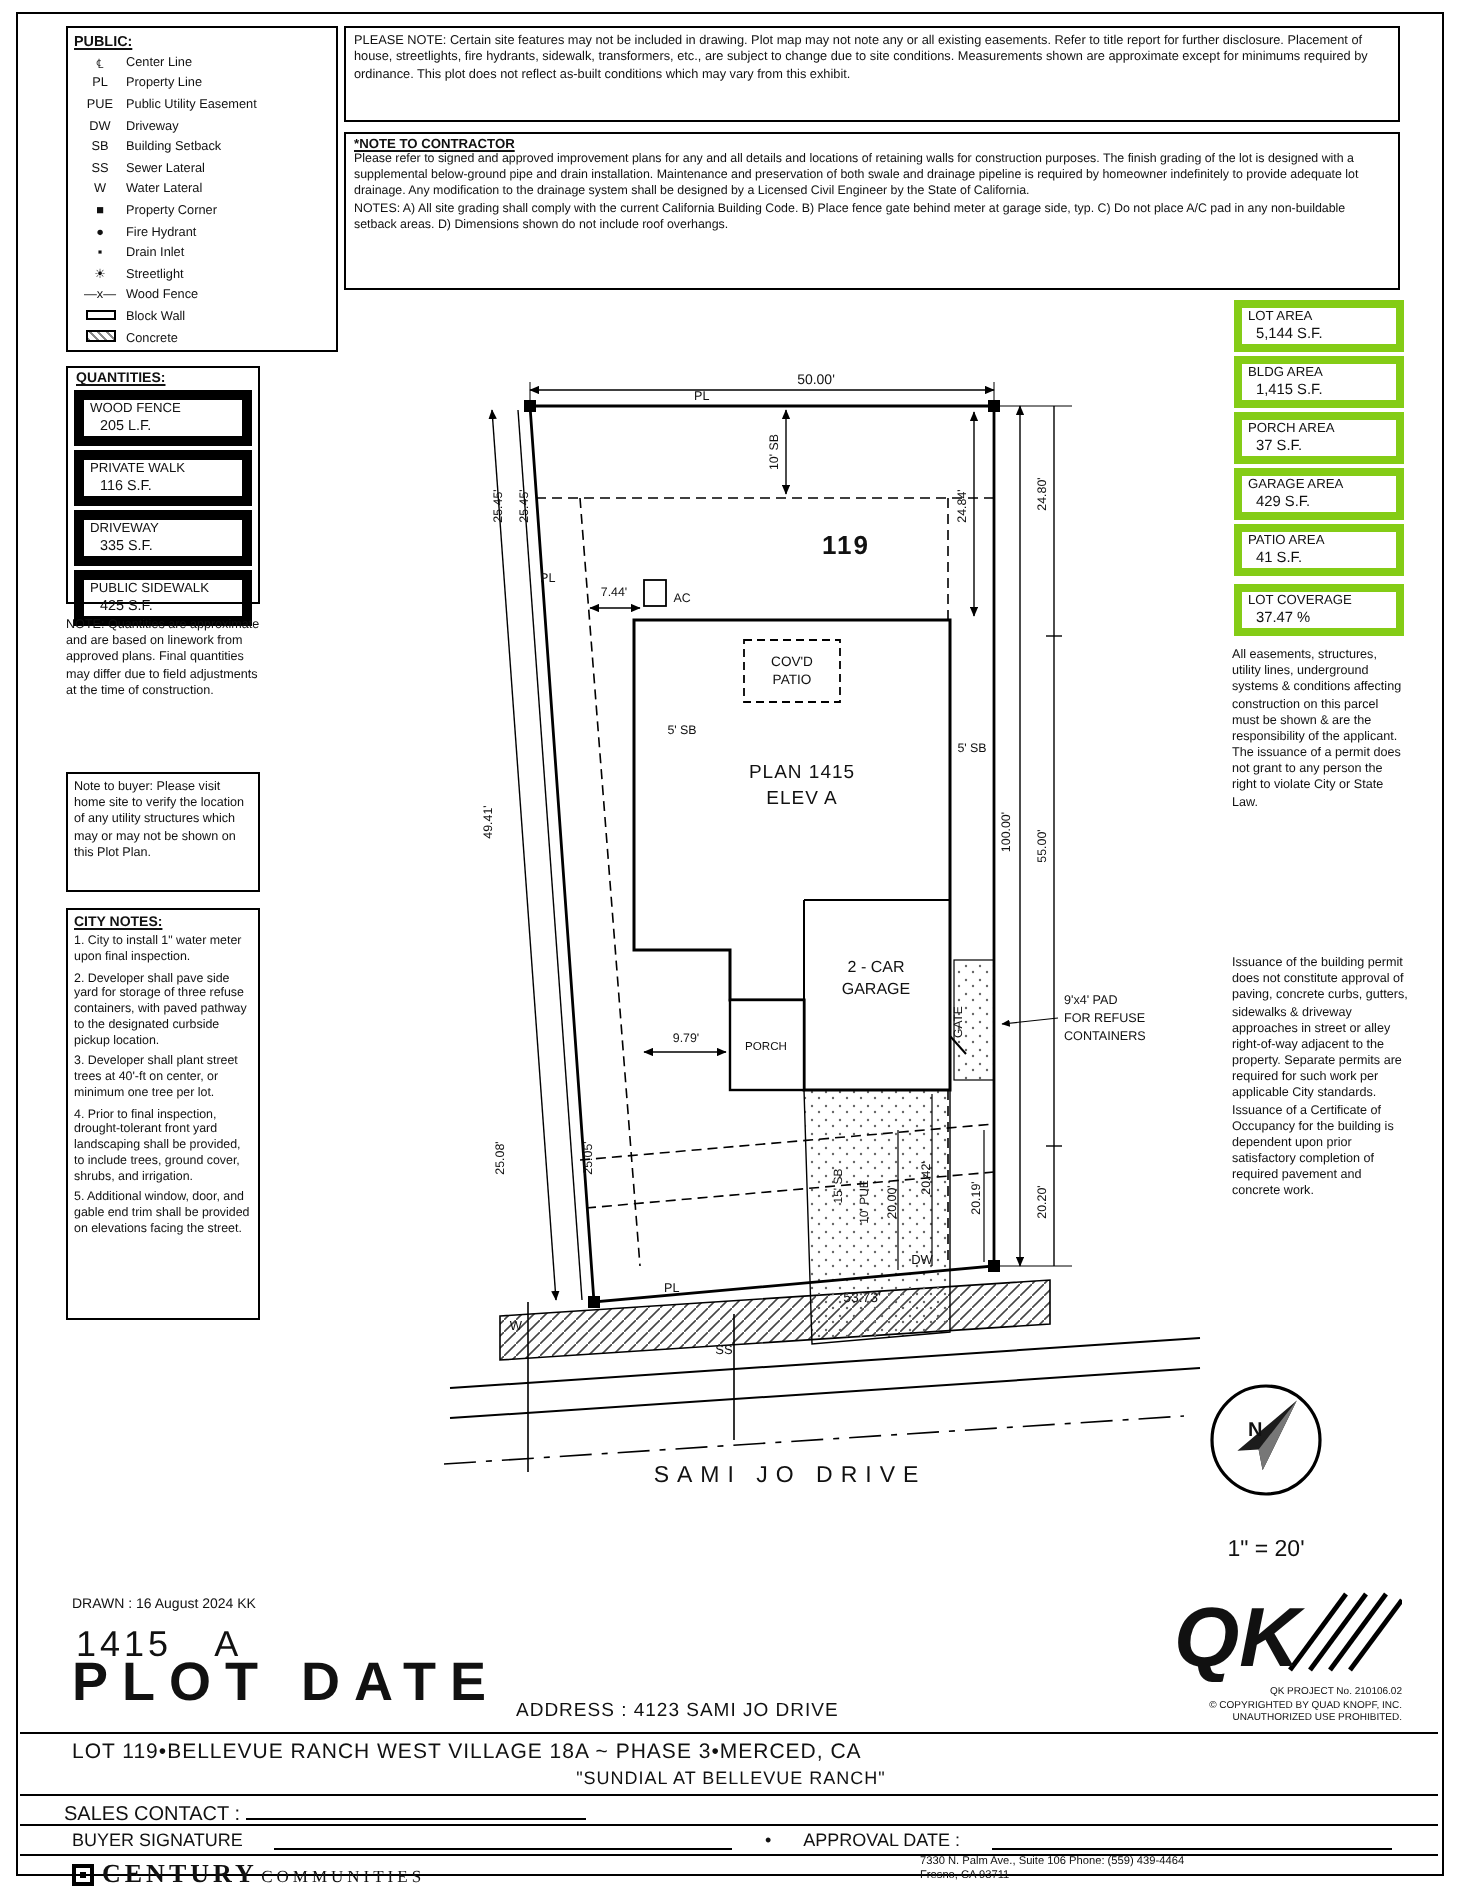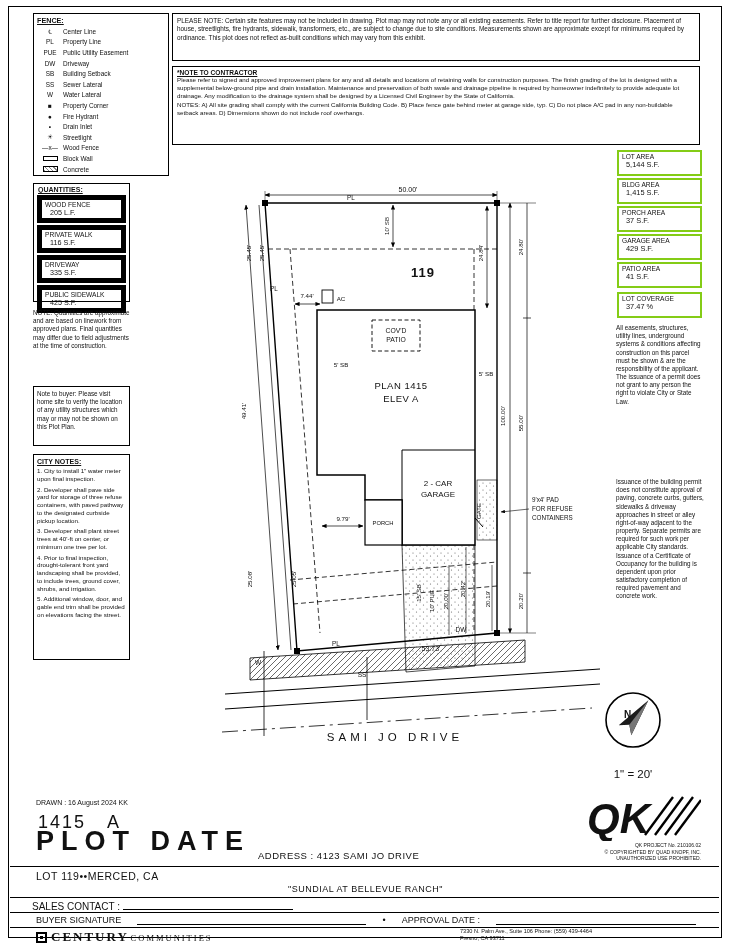--- a/index.html
+++ b/index.html
@@ -11,41 +11,41 @@
   .u{text-decoration:underline;font-weight:bold}
   .rule{position:absolute;left:10px;right:12px;border-top:1px solid #000}
   
   .lg-row{display:flex;align-items:center;height:10.6px}
   .lg-sym{width:26px;text-align:center;font-size:6.4px;flex:none}
   .lg-lab{font-size:6.4px;white-space:nowrap}
   .shape-blockwall{display:inline-block;width:15px;height:5px;border:1px solid #000}
   .shape-concrete{display:inline-block;width:15px;height:6px;border:1px solid #000;
      background:repeating-linear-gradient(45deg,#888 0 1px,transparent 1px 3px)}
   
-  .area-box{position:absolute;left:617px;width:85px;height:26px;border:2px solid #84cc16;padding:1px 3px;background:#fff}
+  .area-box{position:absolute;left:617px;width:85px;height:26px;border:4px solid #84cc16;padding:1px 3px;background:#fff}
   .ab-label{font-size:6.6px}
   .ab-value{font-size:7.4px;padding-left:4px}
   
   .q-box{border:5px solid #000000;margin:2px 1px;padding:1px 3px}
   .q-label{font-size:6.6px}
   .q-value{font-size:7.2px;padding-left:5px}
   .note-p{font-size:6.3px;line-height:1.3}
   .cn-item{font-size:6.2px;line-height:1.25;margin-bottom:3px}
   svg text{fill:#111;font-family:"Liberation Sans",sans-serif}
   .blank{border-bottom:1px solid #000;height:10px;display:inline-block}
   .c-icon{display:inline-block;width:11px;height:11px;border:2px solid #000;position:relative;margin-right:4px;vertical-align:-2px}
   .c-icon::after{content:"";position:absolute;left:2px;top:2px;width:3px;height:3px;background:#000}
 </style>
 </head>
 <body>
 
 <div class="abs" style="left:8px;top:6px;width:714px;height:932px;border:1.5px solid #000"></div>
 
 <div class="abs box" style="left:33px;top:13px;width:136px;height:163px;padding:2px 3px;overflow:hidden">
-  <div class="u" style="font-size:7.2px;margin-bottom:1px">FENCE:</div>
+  <div class="u" style="font-size:7.2px;margin-bottom:1px">PUBLIC:</div>
   <div class="lg-row">
       <span class="lg-sym">℄</span>
       <span class="lg-lab">Center Line</span>
     </div>
   <div class="lg-row">
       <span class="lg-sym">PL</span>
       <span class="lg-lab">Property Line</span>
     </div>
   <div class="lg-row">
       <span class="lg-sym">PUE</span>
@@ -315,20 +315,21 @@
     <div>© COPYRIGHTED BY QUAD KNOPF, INC.</div>
     <div>UNAUTHORIZED USE PROHIBITED.</div>
   </div>
 </div>
 
 <div class="rule" style="top:866px"></div>
 
 <div class="abs" style="left:36px;top:870px;width:660px;display:flex;justify-content:flex-start;align-items:center;font-size:10.5px;letter-spacing:0.5px">
   <span>LOT 119</span>
   <span>•</span>
+  <span>BELLEVUE RANCH WEST VILLAGE 18A ~ PHASE 3</span>
   <span>•</span>
   <span>MERCED, CA</span>
 </div>
 <div class="abs" style="left:0;top:884px;width:731px;text-align:center;font-size:9px;letter-spacing:0.5px">"SUNDIAL AT BELLEVUE RANCH"</div>
 
 <div class="rule" style="top:897px"></div>
 
 <div class="abs" style="left:32px;top:900px;font-size:10px">
   <span>SALES CONTACT :</span>
   <span class="blank" style="width:170px"></span>

